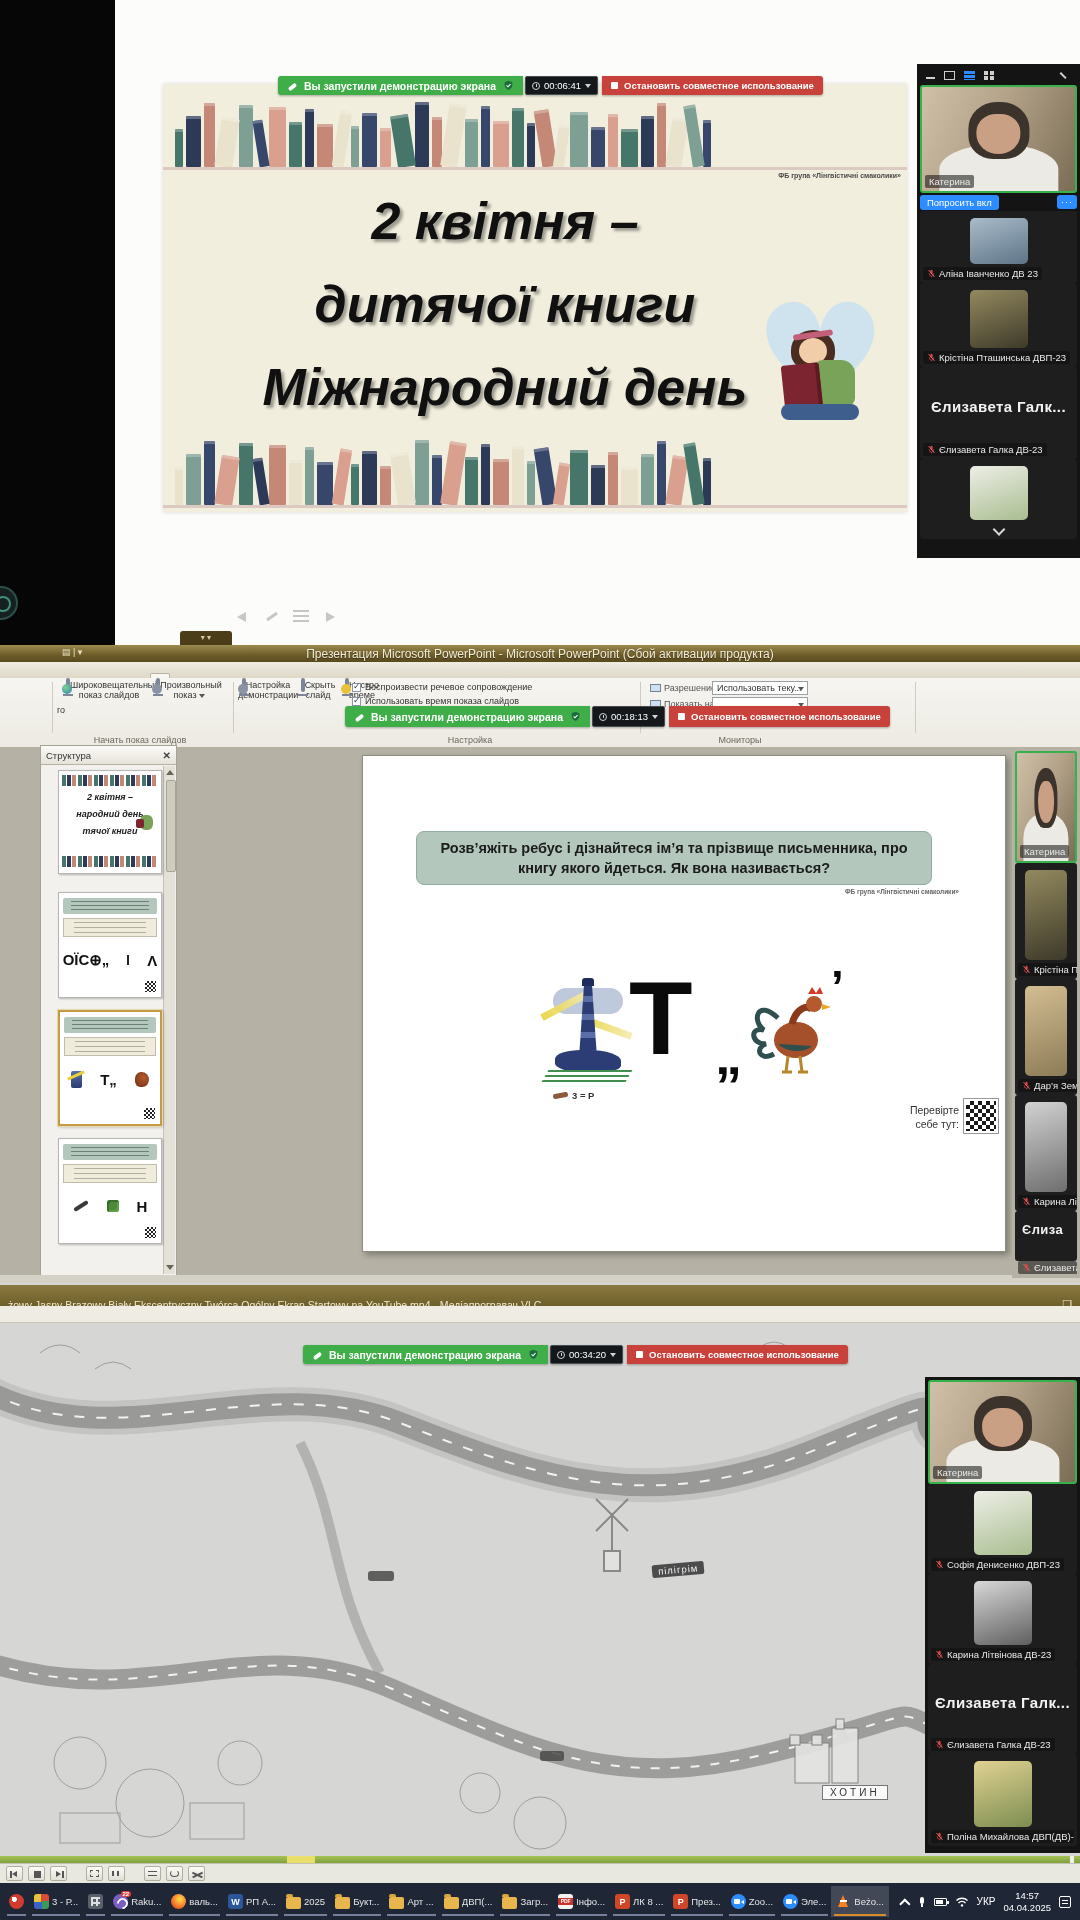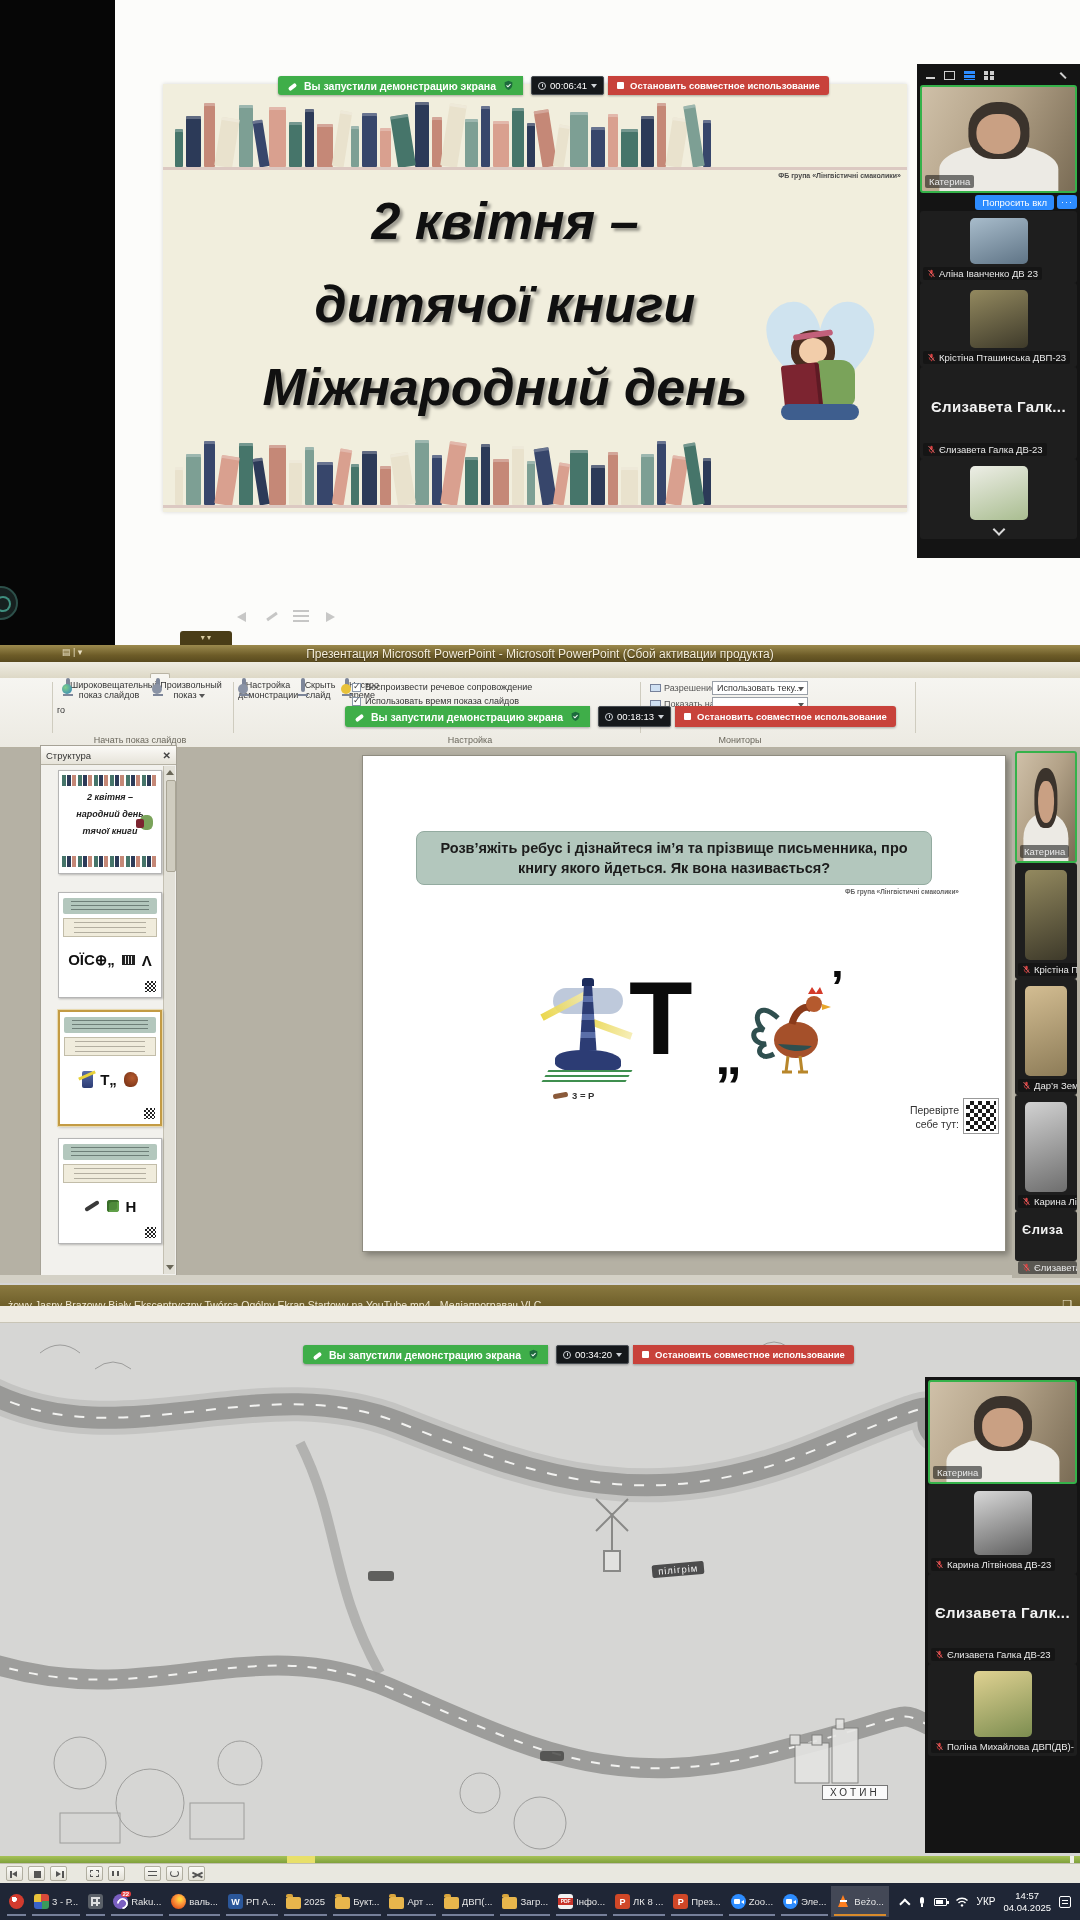--- a/index.html
+++ b/index.html
@@ -8,21 +8,21 @@
   .abs{position:absolute;}
   i,b{font-style:normal;font-weight:normal;display:block;}
 
   
   .zbanner{position:absolute;display:flex;align-items:stretch;height:19px;z-index:60;filter:drop-shadow(0 1px 1px rgba(0,0,0,.3));}
   .zb-main{background:#3fae49;display:flex;align-items:center;gap:7px;padding:0 9px;border-radius:3px 0 0 3px;}
   .zb-text{color:#fff;font-size:10.5px;font-weight:bold;white-space:nowrap;}
   .zb-phone{width:10px;height:10px;position:relative;}
   .zb-phone::before{content:"";position:absolute;left:1px;top:4px;width:9px;height:4px;background:#fff;border-radius:3px;transform:rotate(-38deg);}
   .zb-shield{width:11px;height:11px;}
-  .zb-timer{background:#15181b;border:1px solid #484d52;color:#fff;display:flex;align-items:center;gap:4px;padding:0 6px;font-size:9.5px;margin-left:8px;border-radius:2px;white-space:nowrap;}
+  .zb-timer{background:#15181b;border:1px solid #484d52;color:#fff;display:flex;align-items:center;gap:4px;padding:0 6px;font-size:9.5px;margin-left:2px;border-radius:2px;white-space:nowrap;}
   .zb-clock{width:8px;height:8px;border:1px solid #cfd3d8;border-radius:50%;position:relative;}
   .zb-clock::before{content:"";position:absolute;left:3px;top:1px;width:1px;height:3px;background:#cfd3d8;}
   .zb-caret{width:0;height:0;border-left:3px solid transparent;border-right:3px solid transparent;border-top:4px solid #cfd3d8;}
   .zb-stop{background:#c8423b;border-radius:0 3px 3px 0;display:flex;align-items:center;gap:6px;padding:0 9px;margin-left:4px;color:#fff;font-size:9.5px;font-weight:bold;white-space:nowrap;}
   .zb-square{width:7px;height:7px;background:#fff;border-radius:1px;}
 
   
   .panel{position:absolute;background:#141414;display:flex;flex-direction:column;gap:3px;padding:3px;z-index:40;}
   .p-tile{position:relative;flex:none;background:#1e1e1e;border-radius:3px;overflow:hidden;}
   .p-tile.video{background:linear-gradient(115deg,#cfc0a8 0%,#b3a288 45%,#7a6c55 100%);}
@@ -30,21 +30,21 @@
   .p-tile.ask{background:transparent;overflow:visible;}
   .person{position:absolute;inset:0;}
   .person b{position:absolute;left:50%;bottom:-8%;transform:translateX(-50%);width:78%;height:52%;background:#eceae4;border-radius:45% 45% 0 0;}
   .person i{position:absolute;left:50%;top:14%;transform:translateX(-50%);width:40%;height:55%;background:#3b332c;border-radius:46% 46% 40% 40%;}
   .person i::before{content:"";position:absolute;left:50%;top:22%;transform:translateX(-50%);width:72%;height:70%;background:#c9a083;border-radius:45% 45% 50% 50%;}
   .p-thumb{position:absolute;left:50%;top:7px;transform:translateX(-50%);width:58px;height:calc(100% - 26px);background:linear-gradient(160deg,var(--t1,#888),var(--t2,#444));border-radius:5px;}
   .p-big{position:absolute;inset:0 0 14px 0;display:flex;align-items:center;justify-content:center;color:#f2f2f2;font-weight:bold;font-size:15px;letter-spacing:.4px;white-space:nowrap;overflow:hidden;}
   .p-name{position:absolute;left:3px;bottom:3px;display:flex;align-items:center;gap:3px;background:rgba(15,15,15,.55);color:#e9e9e9;font-size:9.5px;padding:1px 4px;border-radius:2px;white-space:nowrap;max-width:calc(100% - 6px);overflow:hidden;}
   .mic{width:9px;height:9px;flex:none;}
   .p-chevron{position:absolute;bottom:5px;left:50%;width:9px;height:9px;border-right:2px solid #d9d9d9;border-bottom:2px solid #d9d9d9;transform:translateX(-50%) rotate(45deg);}
-  .p-ask{display:flex;justify-content:flex-end;align-items:center;gap:3px;height:100%;}
+  .p-ask{display:flex;justify-content:space-between;align-items:center;gap:3px;height:100%;}
   .ask-btn{background:#2d8cff;color:#fff;font-size:9.5px;padding:2px 7px;border-radius:3px;white-space:nowrap;}
   .ask-more{background:#2d8cff;color:#fff;border-radius:3px;font-size:9px;padding:2px 4px;letter-spacing:1px;}
   .panel-toolbar{display:flex;align-items:center;gap:9px;padding:4px 6px 2px;}
   .ptb{width:11px;height:9px;position:relative;}
   .ptb-min{border-bottom:2px solid #cfcfcf;height:7px;width:9px;}
   .ptb-win{border:1.5px solid #cfcfcf;height:9px;}
   .ptb-speaker{background:linear-gradient(#2d8cff 3px,transparent 3px 4px,#2d8cff 4px 7px,transparent 7px 8px,#2d8cff 8px);}
   .ptb-grid{background:
      linear-gradient(#cfcfcf,#cfcfcf) 0 0/4px 4px no-repeat,
      linear-gradient(#cfcfcf,#cfcfcf) 6px 0/4px 4px no-repeat,
@@ -126,21 +126,21 @@
   .th-title-lines{position:absolute;left:2px;right:2px;top:18px;text-align:center;font-family:"DejaVu Serif",serif;font-style:italic;font-weight:bold;font-size:9px;color:#222;line-height:1.9;}
   .th.th-title::before,.th.th-title::after{content:"";position:absolute;left:3px;right:3px;height:11px;background:repeating-linear-gradient(90deg,#46756a 0 4px,#fff 4px 5px,#2c3a58 5px 9px,#fff 9px 10px,#c58877 10px 14px,#fff 14px 16px);}
   .th.th-title::before{top:4px;}
   .th.th-title::after{bottom:6px;}
   .th-girl{position:absolute;right:8px;top:44px;width:13px;height:15px;background:#7aa35a;border-radius:40%;}
   .th-girl::after{content:"";position:absolute;left:-4px;top:4px;width:8px;height:9px;background:#7c2430;border-radius:2px;}
   .th-teal{position:absolute;left:4px;right:4px;top:5px;height:16px;background:#b3c7bd;border-radius:2px;}
   .th-teal::before{content:"";position:absolute;inset:3px 8px;background:repeating-linear-gradient(#50605a 0 1px,transparent 1px 4px);opacity:.7;}
   .th-cream{position:absolute;left:4px;right:4px;top:25px;height:19px;background:#f0ecdc;border:1px solid #c2bda9;}
   .th-cream::before{content:"";position:absolute;inset:3px 10px;background:repeating-linear-gradient(#8a8578 0 1px,transparent 1px 5px);opacity:.6;}
-  .th-row{position:absolute;left:4px;right:4px;top:50px;height:34px;display:flex;align-items:center;justify-content:center;gap:7px;font-weight:bold;font-size:15px;color:#111;}
+  .th-row{position:absolute;left:4px;right:4px;top:50px;height:34px;display:flex;align-items:center;justify-content:center;gap:18px;font-weight:bold;font-size:15px;color:#111;}
   .th-qr{position:absolute;right:5px;bottom:5px;width:11px;height:11px;background:repeating-conic-gradient(#222 0 25%,#fff 0 50%) 0 0/4px 4px;}
   .blob-light{width:11px;height:17px;background:linear-gradient(#5a6ea8,#2c3c74);border-radius:2px;position:relative;}
   .blob-light::after{content:"";position:absolute;left:-4px;top:3px;width:18px;height:3px;background:#e8d23a;transform:rotate(-24deg);}
   .blob-rooster{width:14px;height:15px;background:radial-gradient(circle at 60% 40%,#b55a2e,#6e2c12);border-radius:45% 55% 50% 40%;}
   .blob-pencil{width:16px;height:4px;background:#3a3a3a;border-radius:2px;transform:rotate(-32deg);}
   .blob-grapes{width:12px;height:12px;background:#4e8a3a;border-radius:3px;box-shadow:inset 2px 2px 0 #3a6e2a,inset -2px -2px 0 #60a048;}
   .th-block{width:13px;height:10px;background:repeating-linear-gradient(90deg,#222 0 2px,#eee 2px 3px);border:1px solid #222;}
   .ppt-slide{position:absolute;left:362px;top:110px;width:644px;height:497px;background:#fff;border:1px solid #8f8c80;box-shadow:3px 3px 6px rgba(0,0,0,.3);}
   .sl-q{position:absolute;left:53px;width:516px;top:75px;height:54px;background:#b3c7bd;border:1px solid #93aba0;border-radius:8px;display:flex;align-items:center;justify-content:center;text-align:center;font-size:14.5px;font-weight:bold;color:#1c1c1c;line-height:1.4;padding:0 14px;}
   .sl-cap{position:absolute;right:46px;top:132px;font-size:6.5px;font-weight:bold;color:#666;}
@@ -953,20 +953,34 @@
           <div class="person">
             <b></b>
             <i></i>
           </div>
 
           <div class="p-name">
 
             <span>Катерина</span>
           </div>
         </div>
+        <div class="p-tile thumb" style="height: 90px; --t1: #edeee6; --t2: #a9bd90;">
+
+          <div class="p-thumb"></div>
+
+          <div class="p-name">
+            <svg class="mic" viewBox="0 0 12 12">
+              <rect x="4.4" y="1" width="3.2" height="5.6" rx="1.6" fill="#d84040"></rect>
+              <path d="M3 5.6v.9a3 3 0 0 0 6 0v-.9" fill="none" stroke="#d84040"></path>
+              <line x1="6" y1="9.4" x2="6" y2="11" stroke="#d84040"></line>
+              <line x1="2" y1="1.4" x2="10" y2="10.6" stroke="#e87070" stroke-width="1.2"></line>
+            </svg>
+            <span>Софія Денисенко ДВП-23</span>
+          </div>
+        </div>
         <div class="p-tile thumb" style="height: 90px; --t1: #d8d8d8; --t2: #5f5f5f;">
 
           <div class="p-thumb"></div>
 
           <div class="p-name">
             <svg class="mic" viewBox="0 0 12 12">
               <rect x="4.4" y="1" width="3.2" height="5.6" rx="1.6" fill="#d84040"></rect>
               <path d="M3 5.6v.9a3 3 0 0 0 6 0v-.9" fill="none" stroke="#d84040"></path>
               <line x1="6" y1="9.4" x2="6" y2="11" stroke="#d84040"></line>
               <line x1="2" y1="1.4" x2="10" y2="10.6" stroke="#e87070" stroke-width="1.2"></line>

